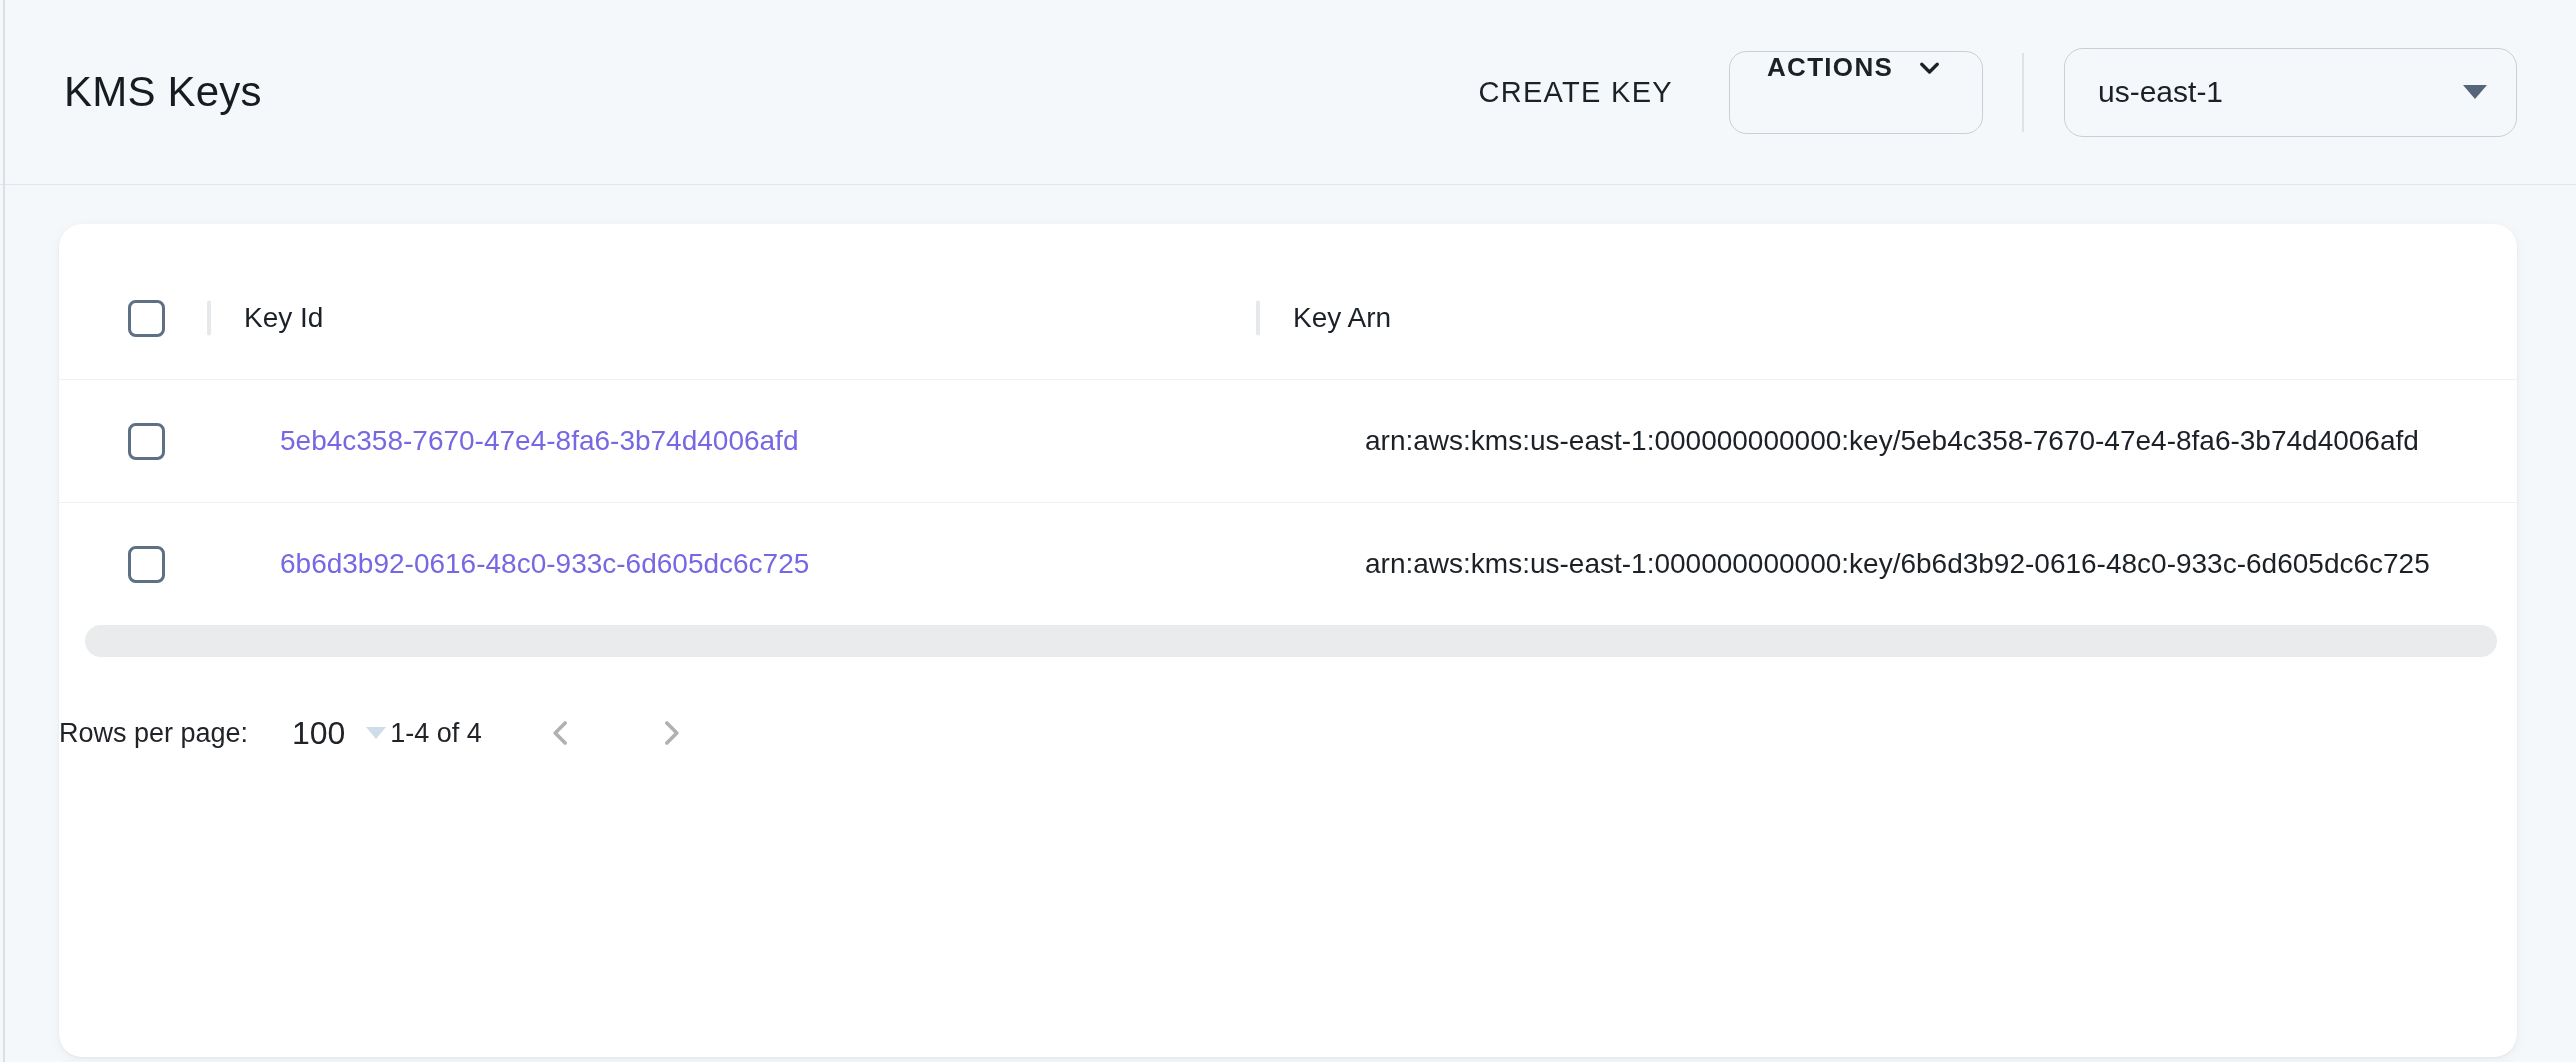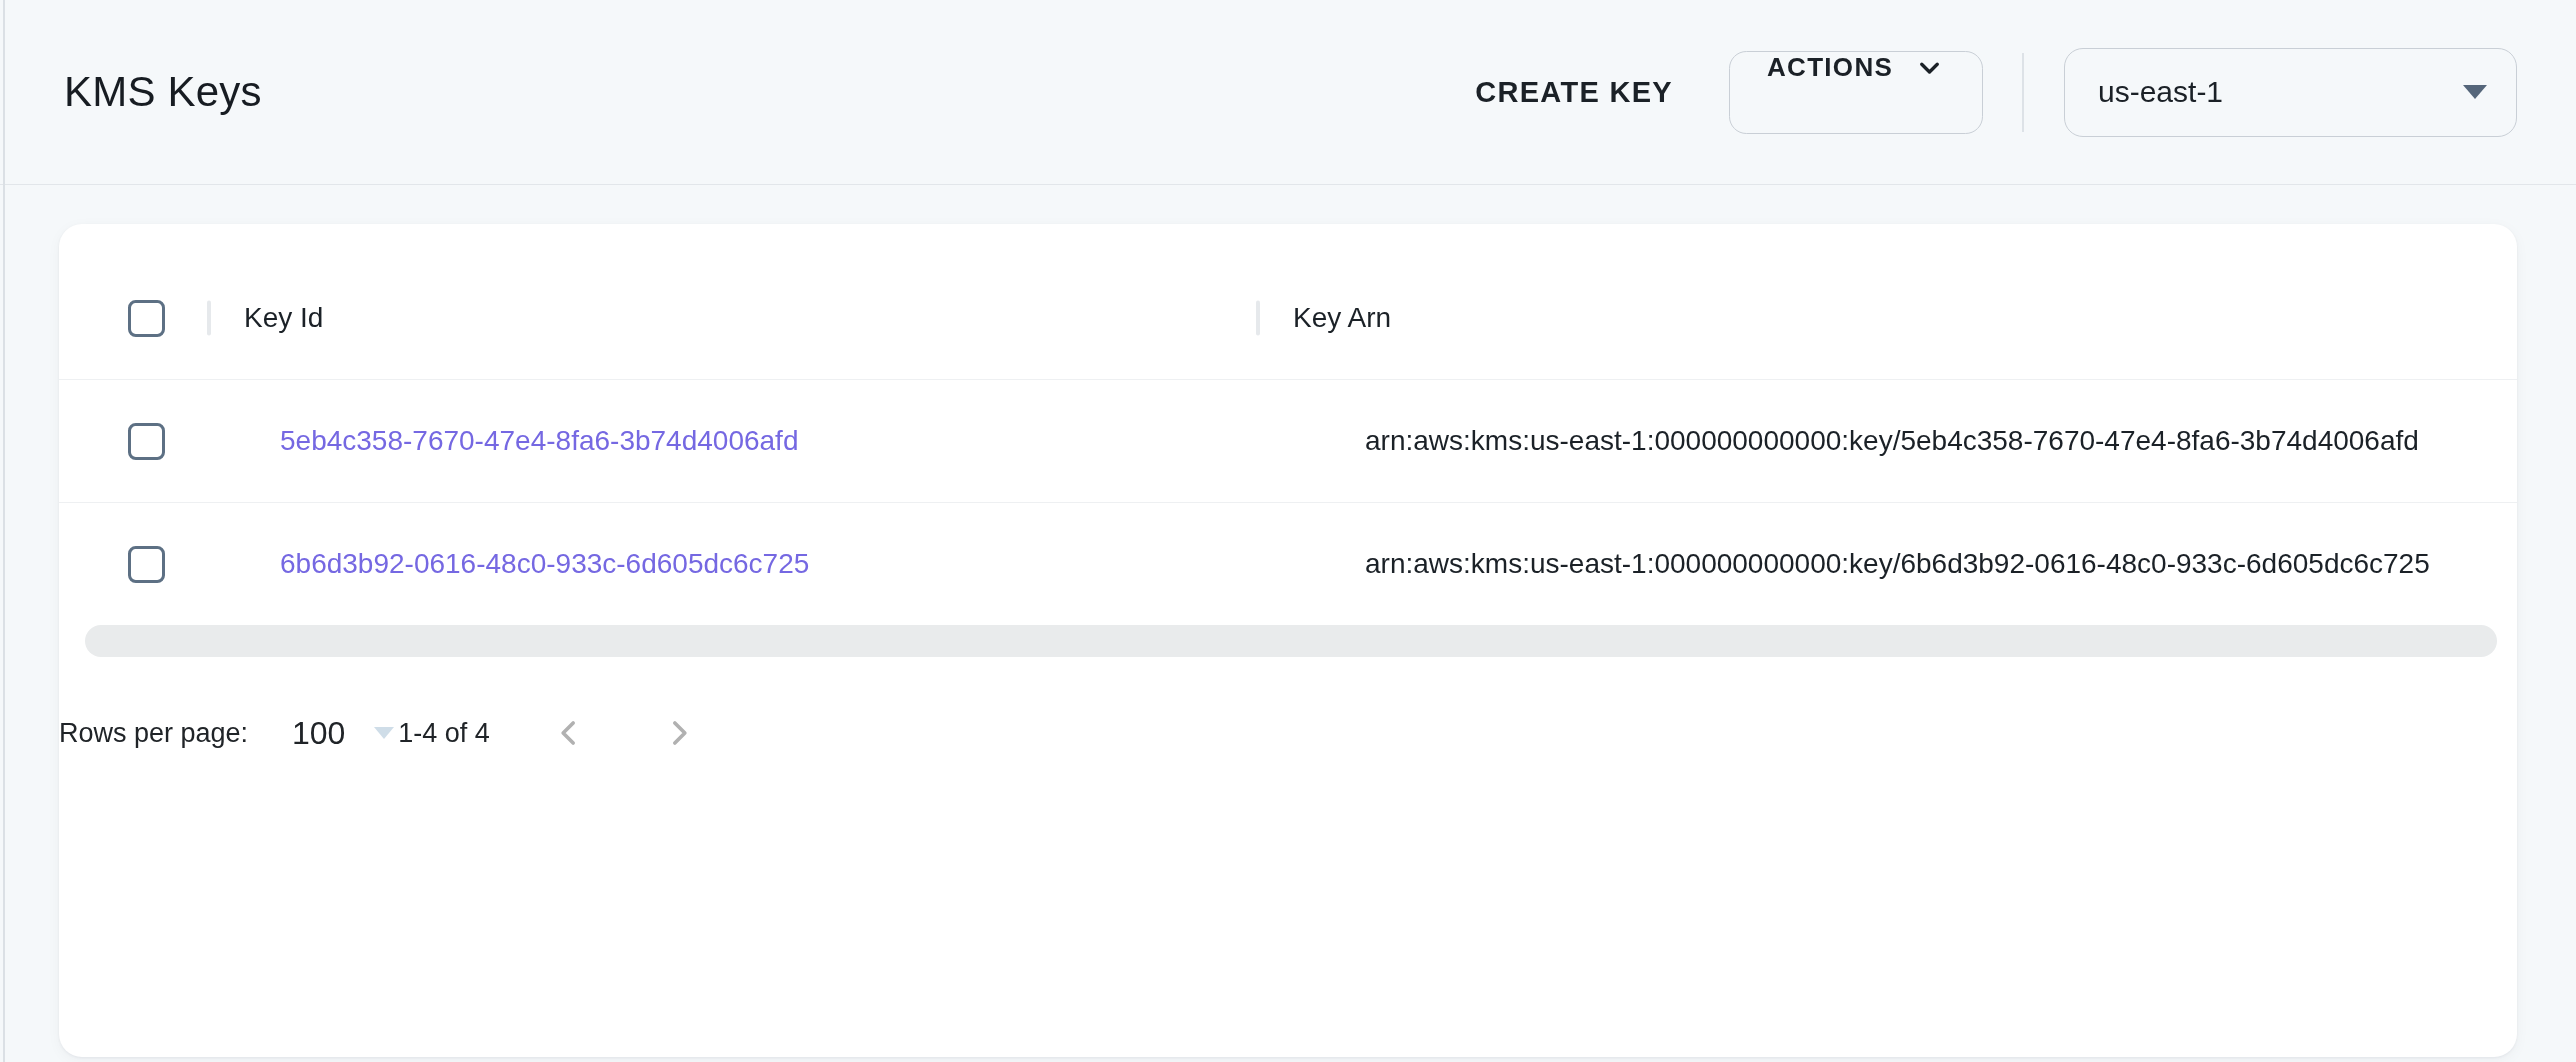--- a/index.html
+++ b/index.html
@@ -22,21 +22,21 @@
   .topbar{
     height:185px; display:flex; align-items:center;
     padding:0 59px 0 64px;
     border-bottom:1.9px solid var(--header_border);
     gap:12px;
   }
   .page-title{font-size:42px; font-weight:400; letter-spacing:0.2px; color:#171c22;}
   .topbar-actions{margin-left:auto; display:flex; align-items:center;}
   .btn-text{
     background:none; border:none; cursor:pointer;
-    font-family:inherit; font-size:29px; font-weight:700; letter-spacing:1.3px;
+    font-family:inherit; font-size:29px; font-weight:400; letter-spacing:1.3px;
     color:var(--text_dark); padding:17.4px 21px; border-radius:9.6px;
   }
   .btn-outlined{
     margin-left:35px;
     display:flex; align-items:flex-start; gap:21px;
     background:none; cursor:pointer; font-family:inherit;
     font-size:26px; font-weight:700; letter-spacing:1.3px; color:var(--text_dark);
     border:1.9px solid var(--border_light); border-radius:17.4px;
     height:83px; padding:0 37px;
   }
@@ -85,21 +85,21 @@
     margin:0 20px 0 26px; height:32px; border-radius:16.4px;
     background:var(--scrollbar); cursor:pointer;
   }
 
   
   .pagination{
     height:152px; display:flex; align-items:center; justify-content:flex-start;
     padding-right:34px; font-size:27px; color:#202428;
   }
   .pg-select{
-    display:flex; align-items:center; gap:29px; cursor:pointer;
+    display:flex; align-items:center; gap:21px; cursor:pointer;
     margin-left:40px; padding:5.8px 3.9px;
   }
   .pg-value{font-size:32px; color:#202428;}
   .pg-caret{
     width:0; height:0;
     border-left:10.6px solid transparent; border-right:10.6px solid transparent;
     border-top:12.5px solid var(--caret_light);
   }
   .pg-range{}
   .pg-btn{

